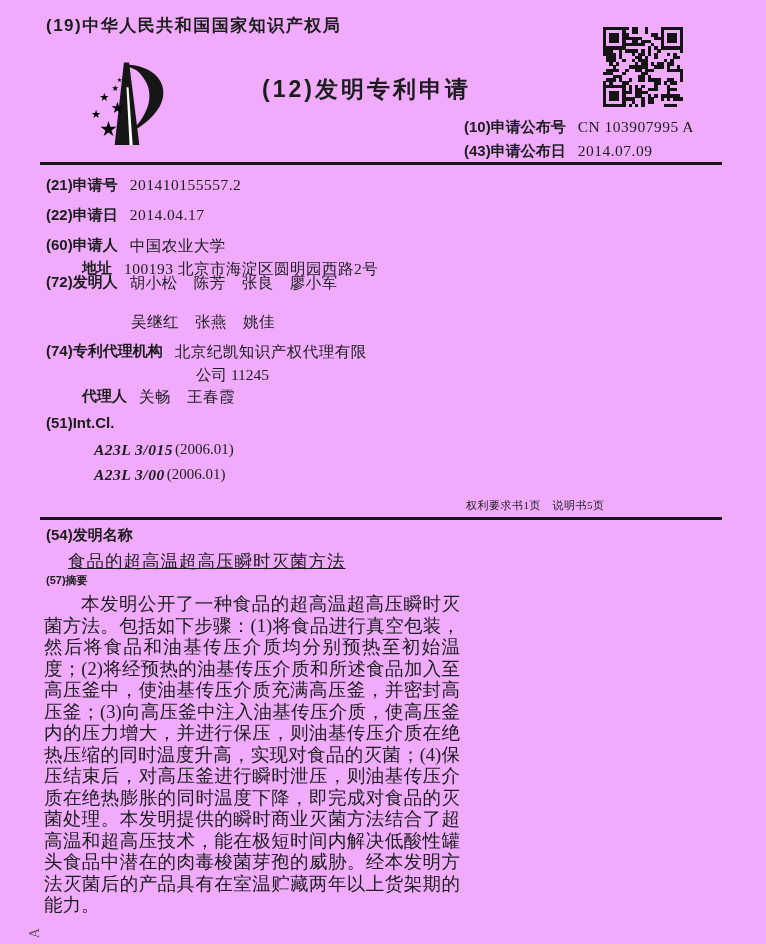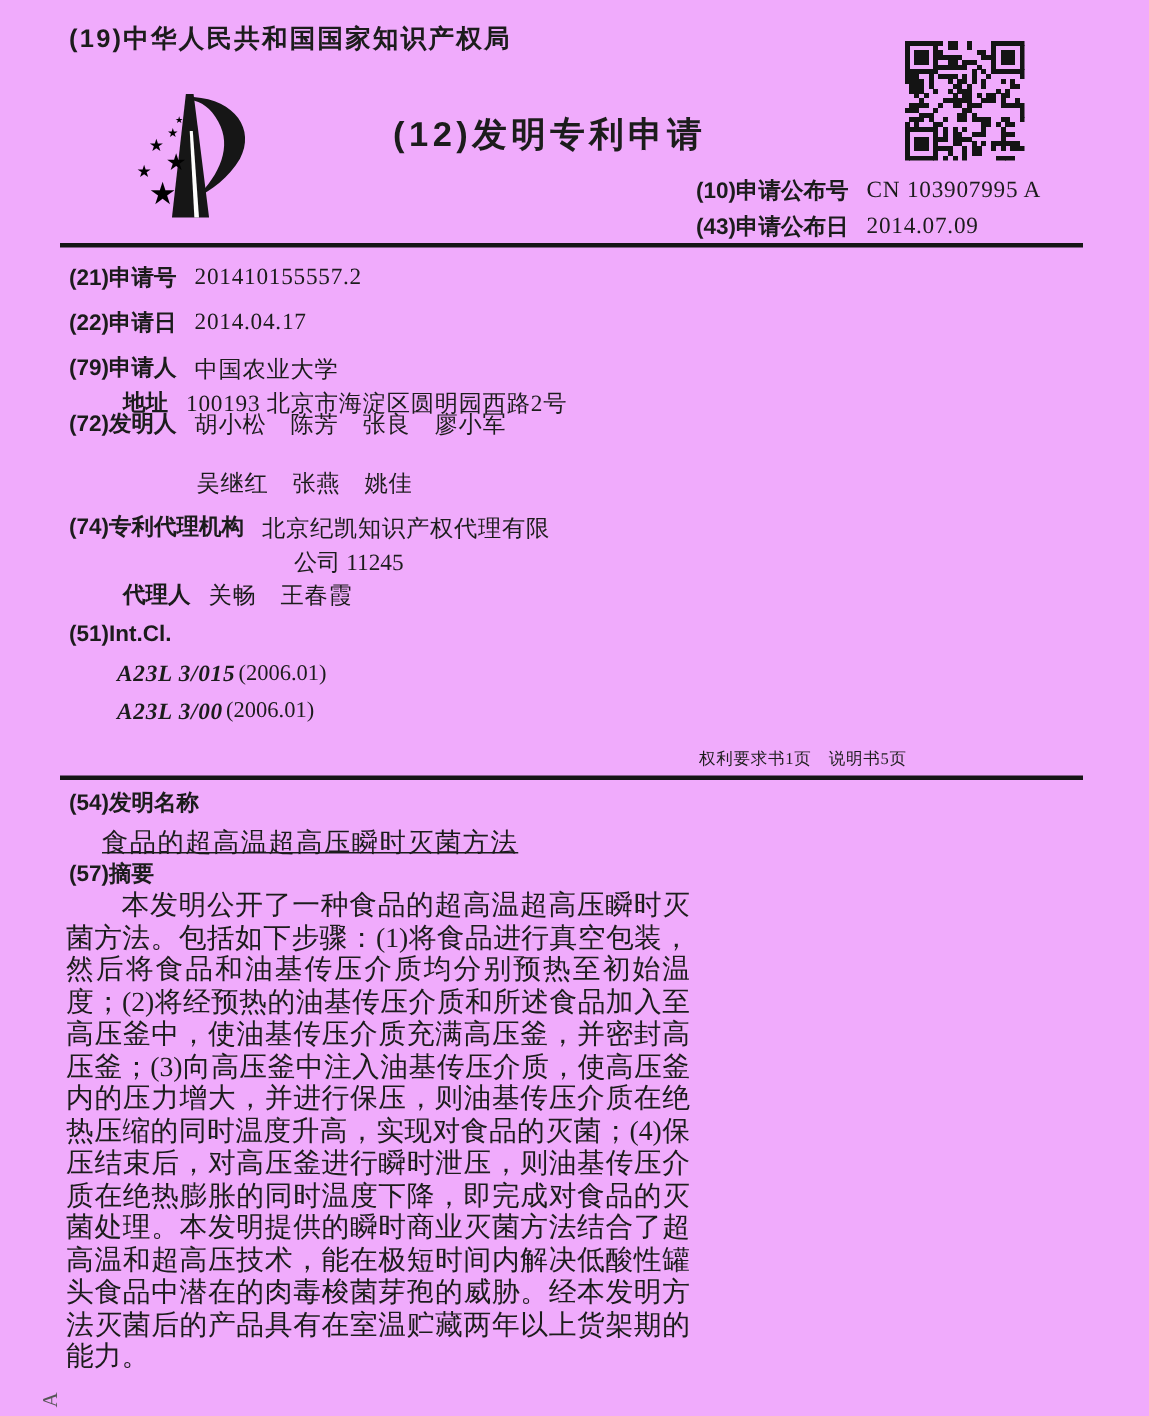--- a/index.html
+++ b/index.html
@@ -24,27 +24,27 @@
   .rule{ left:40px; width:682px; height:3px; background:#161616; }
   .rule1{ top:162px; } .rule2{ top:517px; }
 
   .r21{ left:46px; top:176px; } .r22{ left:46px; top:206px; }
   .r71{ left:46px; top:236px; } .raddr{ left:82px; top:259px; }
   .r72{ left:46px; top:273px; } .r72b{ left:131px; top:312px; font-size:15.5px; letter-spacing:.5px; }
   .r74{ left:46px; top:342px; } .r74b{ left:196px; top:365px; font-size:15.5px; }
   .ragent{ left:82px; top:387px; }
   .r51{ left:46px; top:414px; font-size:15px; }
   .icl{ left:78px; top:441px; } .icl2{ left:78px; top:466px; }
-  .icl .code,.icl2 .code{ font-style:italic; font-weight:700; font-size:15.5px; letter-spacing:.5px; }
+  .icl .code,.icl2 .code{ font-style:italic; font-weight:700; font-size:15.5px; letter-spacing:.5px;margin-left:16px; }
   .icl .yr,.icl2 .yr{ font-size:15px; }
   .pages{ left:466px; top:498px; font-size:11px; letter-spacing:.5px; }
 
   .s54{ left:46px; top:526px; font-size:15px; }
   .title-line{ left:68px; top:549px; font-size:17.5px; letter-spacing:1px;text-decoration:underline; }
-  .s57{ left:46px; top:573px; font-size:15px; }
+  .s57{ left:46px; top:573px; font-size:11px; }
   .abstract{
     position:absolute; left:44px; top:594px; width:416px;
     font-size:18.5px; line-height:21.5px; text-align:justify;
     text-indent:2em; white-space:normal; letter-spacing:0;
   }
   .side-text{
     left:27px; top:952px; transform:rotate(-90deg); transform-origin:0 0;
     font-size:14px; letter-spacing:2px; color:#555;
   }
   .logo svg text{ font-family:"DejaVu Sans",sans-serif; }
@@ -393,21 +393,21 @@
 
   <div class="abs row r21">
     <span class="lbl">(21)申请号</span>
     <span class="val ser">201410155557.2</span>
   </div>
   <div class="abs row r22">
     <span class="lbl">(22)申请日</span>
     <span class="val ser">2014.04.17</span>
   </div>
   <div class="abs row r71">
-    <span class="lbl">(79)申请人</span>
+    <span class="lbl">(60)申请人</span>
     <span class="val ser">中国农业大学</span>
   </div>
   <div class="abs row raddr">
     <span class="lbl">地址</span>
     <span class="val ser">100193 北京市海淀区圆明园西路2号</span>
   </div>
   <div class="abs row r72">
     <span class="lbl">(72)发明人</span>
     <span class="val ser">胡小松　陈芳　张良　廖小军</span>
   </div>

